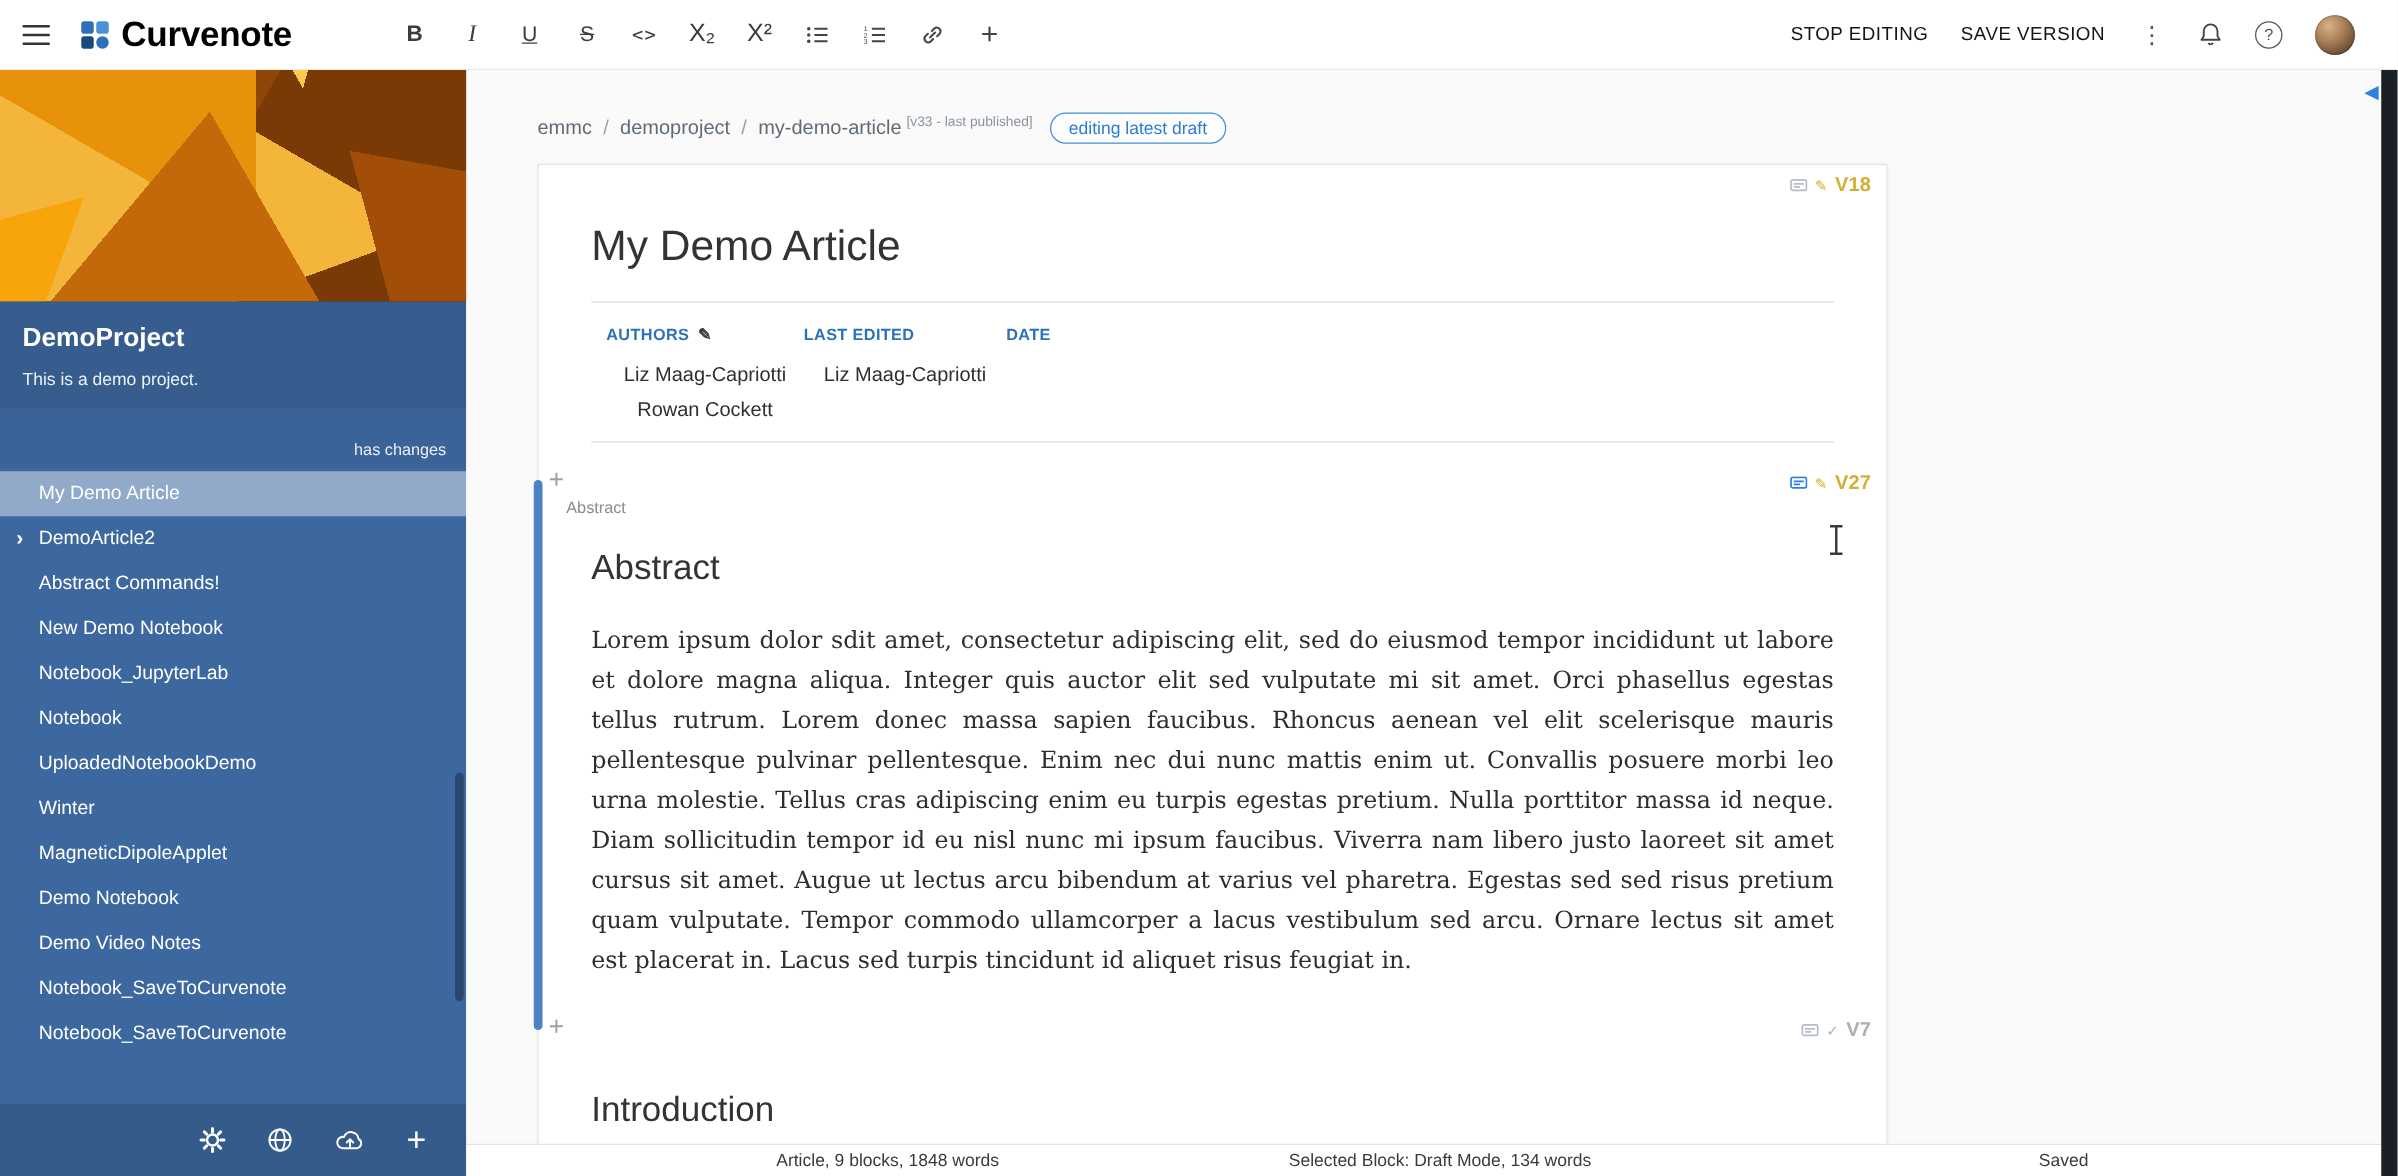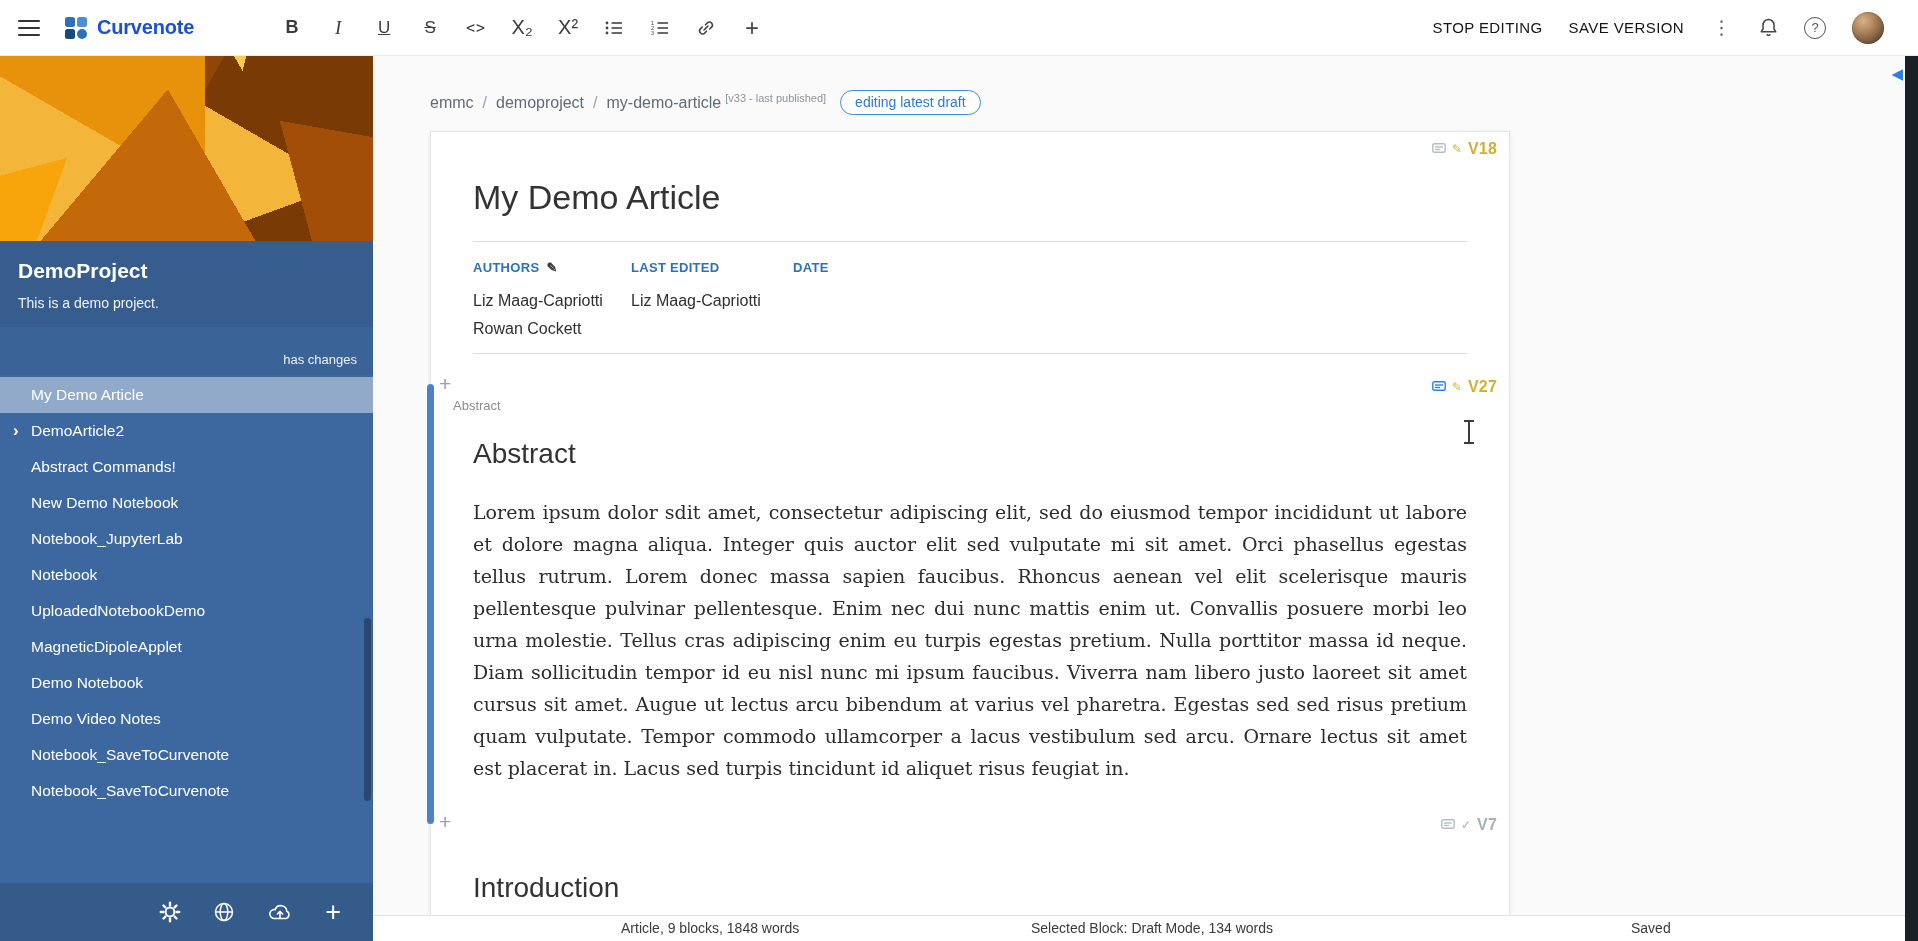--- a/index.html
+++ b/index.html
@@ -4,21 +4,21 @@
 <style>
   * { margin:0; padding:0; box-sizing:border-box; }
   html,body { width:1918px; height:941px; overflow:hidden; font-family:"Liberation Sans", sans-serif; background:#fafafa; }
 
   
   .toolbar { height:56px; background:#fff; border-bottom:1px solid #ececec; display:flex; align-items:center; justify-content:space-between; padding:0 34px 0 18px; position:relative; z-index:20; }
   .tb-left { display:flex; align-items:center; }
   .hamburger { width:22px; height:16px; display:flex; flex-direction:column; justify-content:space-between; cursor:pointer; margin-right:24px; }
   .hamburger span { height:2px; background:#333; border-radius:1px; }
   .logo { display:flex; align-items:center; gap:9px; margin-right:78px; cursor:pointer; }
-  .brand-text { font-size:20px; font-weight:700; color:#1d4ed8; letter-spacing:-0.2px; }
+  .brand-text { font-size:28px; font-weight:700; color:#000000; letter-spacing:-0.2px; }
   .fmt-group { display:flex; align-items:center; gap:6px; }
   .fmt-btn { min-width:40px; height:36px; display:flex; align-items:center; justify-content:center; color:#3c3c3c; border-radius:4px; cursor:pointer; }
   .fb-b { font-weight:700; font-size:18px; }
   .fb-i { font-style:italic; font-family:"Liberation Serif", serif; font-size:19px; }
   .fb-u { text-decoration:underline; font-size:17px; }
   .fb-s { text-decoration:line-through; font-size:17px; }
   .fb-code { font-family:"DejaVu Sans Mono", monospace; font-size:15px; letter-spacing:1px; }
   .fb-subsup { font-size:20px;text-align:center; }
   .fb-plus { font-size:24px; font-weight:300; color:#444; }
   .tb-right { display:flex; align-items:center; gap:26px; }
@@ -76,24 +76,24 @@
   .yellow { color:#d2af35; }
   .grayver { color:#a9b0b8; }
   .cicon-blue { color:#2f7fe0; display:flex; }
   .cicon-gray { color:#b4bcc6; display:flex; }
   .plus-handle { position:absolute; left:8px; top:-14px; color:#9aa0a6; font-size:21px; font-weight:300; cursor:pointer; z-index:3; }
 
   .block-frontmatter { padding-top:30px; padding-bottom:32px; }
   .block-frontmatter .badges { top:8px; }
   h1.article-title { font-size:34px; font-weight:500; color:#333; margin:16px 0 24px; cursor:text; }
   .rule { border:none; border-top:1px solid #dcdcdc; }
-  .meta { display:grid; grid-template-columns:158px 162px auto; padding:18px 0 10px; }
+  .meta { display:grid; grid-template-columns:158px 162px auto; padding:18px 0 10px;margin-left:12px; }
   .meta-label { color:#2d72b8; font-size:13px; font-weight:700; letter-spacing:0.3px; display:flex; align-items:center; gap:7px; }
   .meta-pencil { color:#3a3a3a; font-size:13px; cursor:pointer; }
-  .meta-val { font-size:16px; color:#2f2f2f; margin-top:13px; line-height:1.65; }
+  .meta-val { font-size:16px; color:#2f2f2f; margin-top:13px; line-height:1.65;text-align:center; }
 
   .block-abstract { padding-top:16px; padding-bottom:40px; }
   .selection-bar { position:absolute; left:-4px; top:-2px; bottom:0; width:7px; background:#4d83c3; border-radius:4px; }
   .block-label { position:absolute; left:22px; top:12px; font-size:13px; color:#8b8b8b; }
   .block-abstract .badges, .block-intro .badges { top:-8px; }
   h2.section-heading { font-size:28px; font-weight:500; color:#333; margin:36px 0 26px; cursor:text; }
   p.body-text { font-family:"DejaVu Serif", serif; font-size:19px; line-height:32px; color:#2d2d2d; text-align:justify; cursor:text; }
 
   .block-intro { padding-top:14px; }
   .block-intro h2.section-heading { margin:34px 0 24px; }
@@ -214,20 +214,23 @@
           <span>New Demo Notebook</span>
         </div>
       <div class="nav-item">
           <span>Notebook_JupyterLab</span>
         </div>
       <div class="nav-item">
           <span>Notebook</span>
         </div>
       <div class="nav-item">
           <span>UploadedNotebookDemo</span>
+        </div>
+      <div class="nav-item">
+          <span>Winter</span>
         </div>
       <div class="nav-item">
           <span>MagneticDipoleApplet</span>
         </div>
       <div class="nav-item">
           <span>Demo Notebook</span>
         </div>
       <div class="nav-item">
           <span>Demo Video Notes</span>
         </div>

